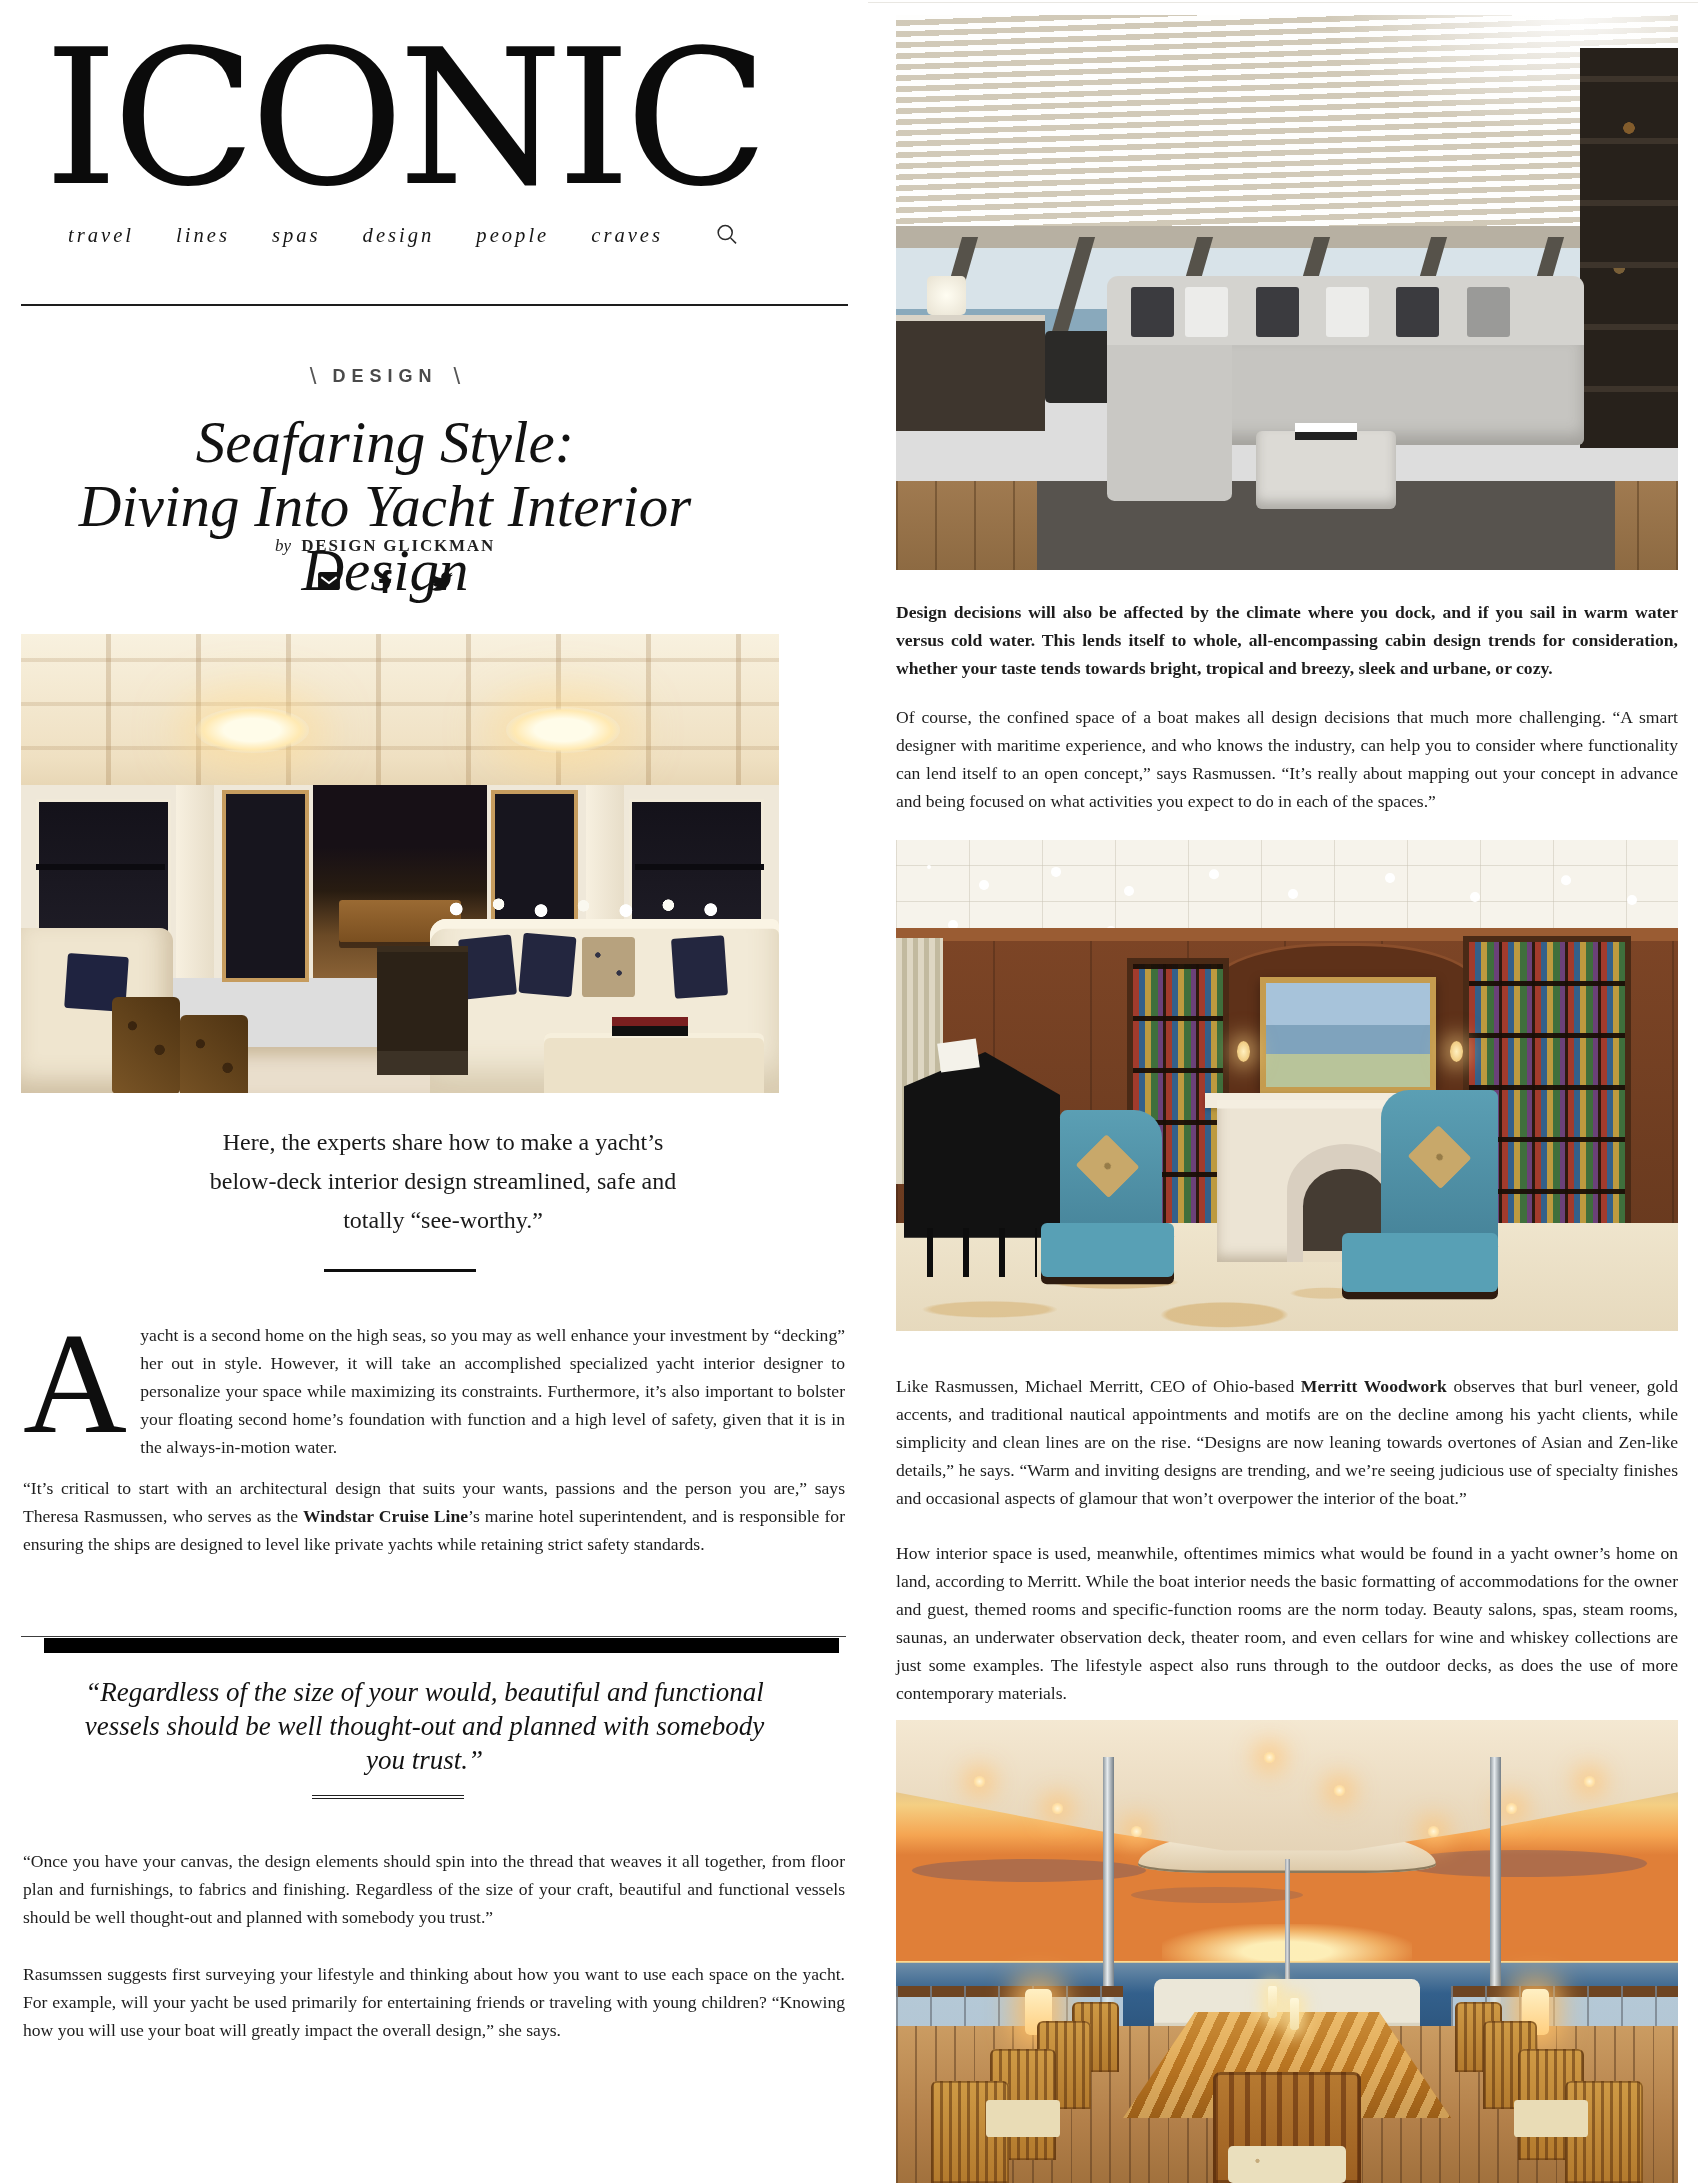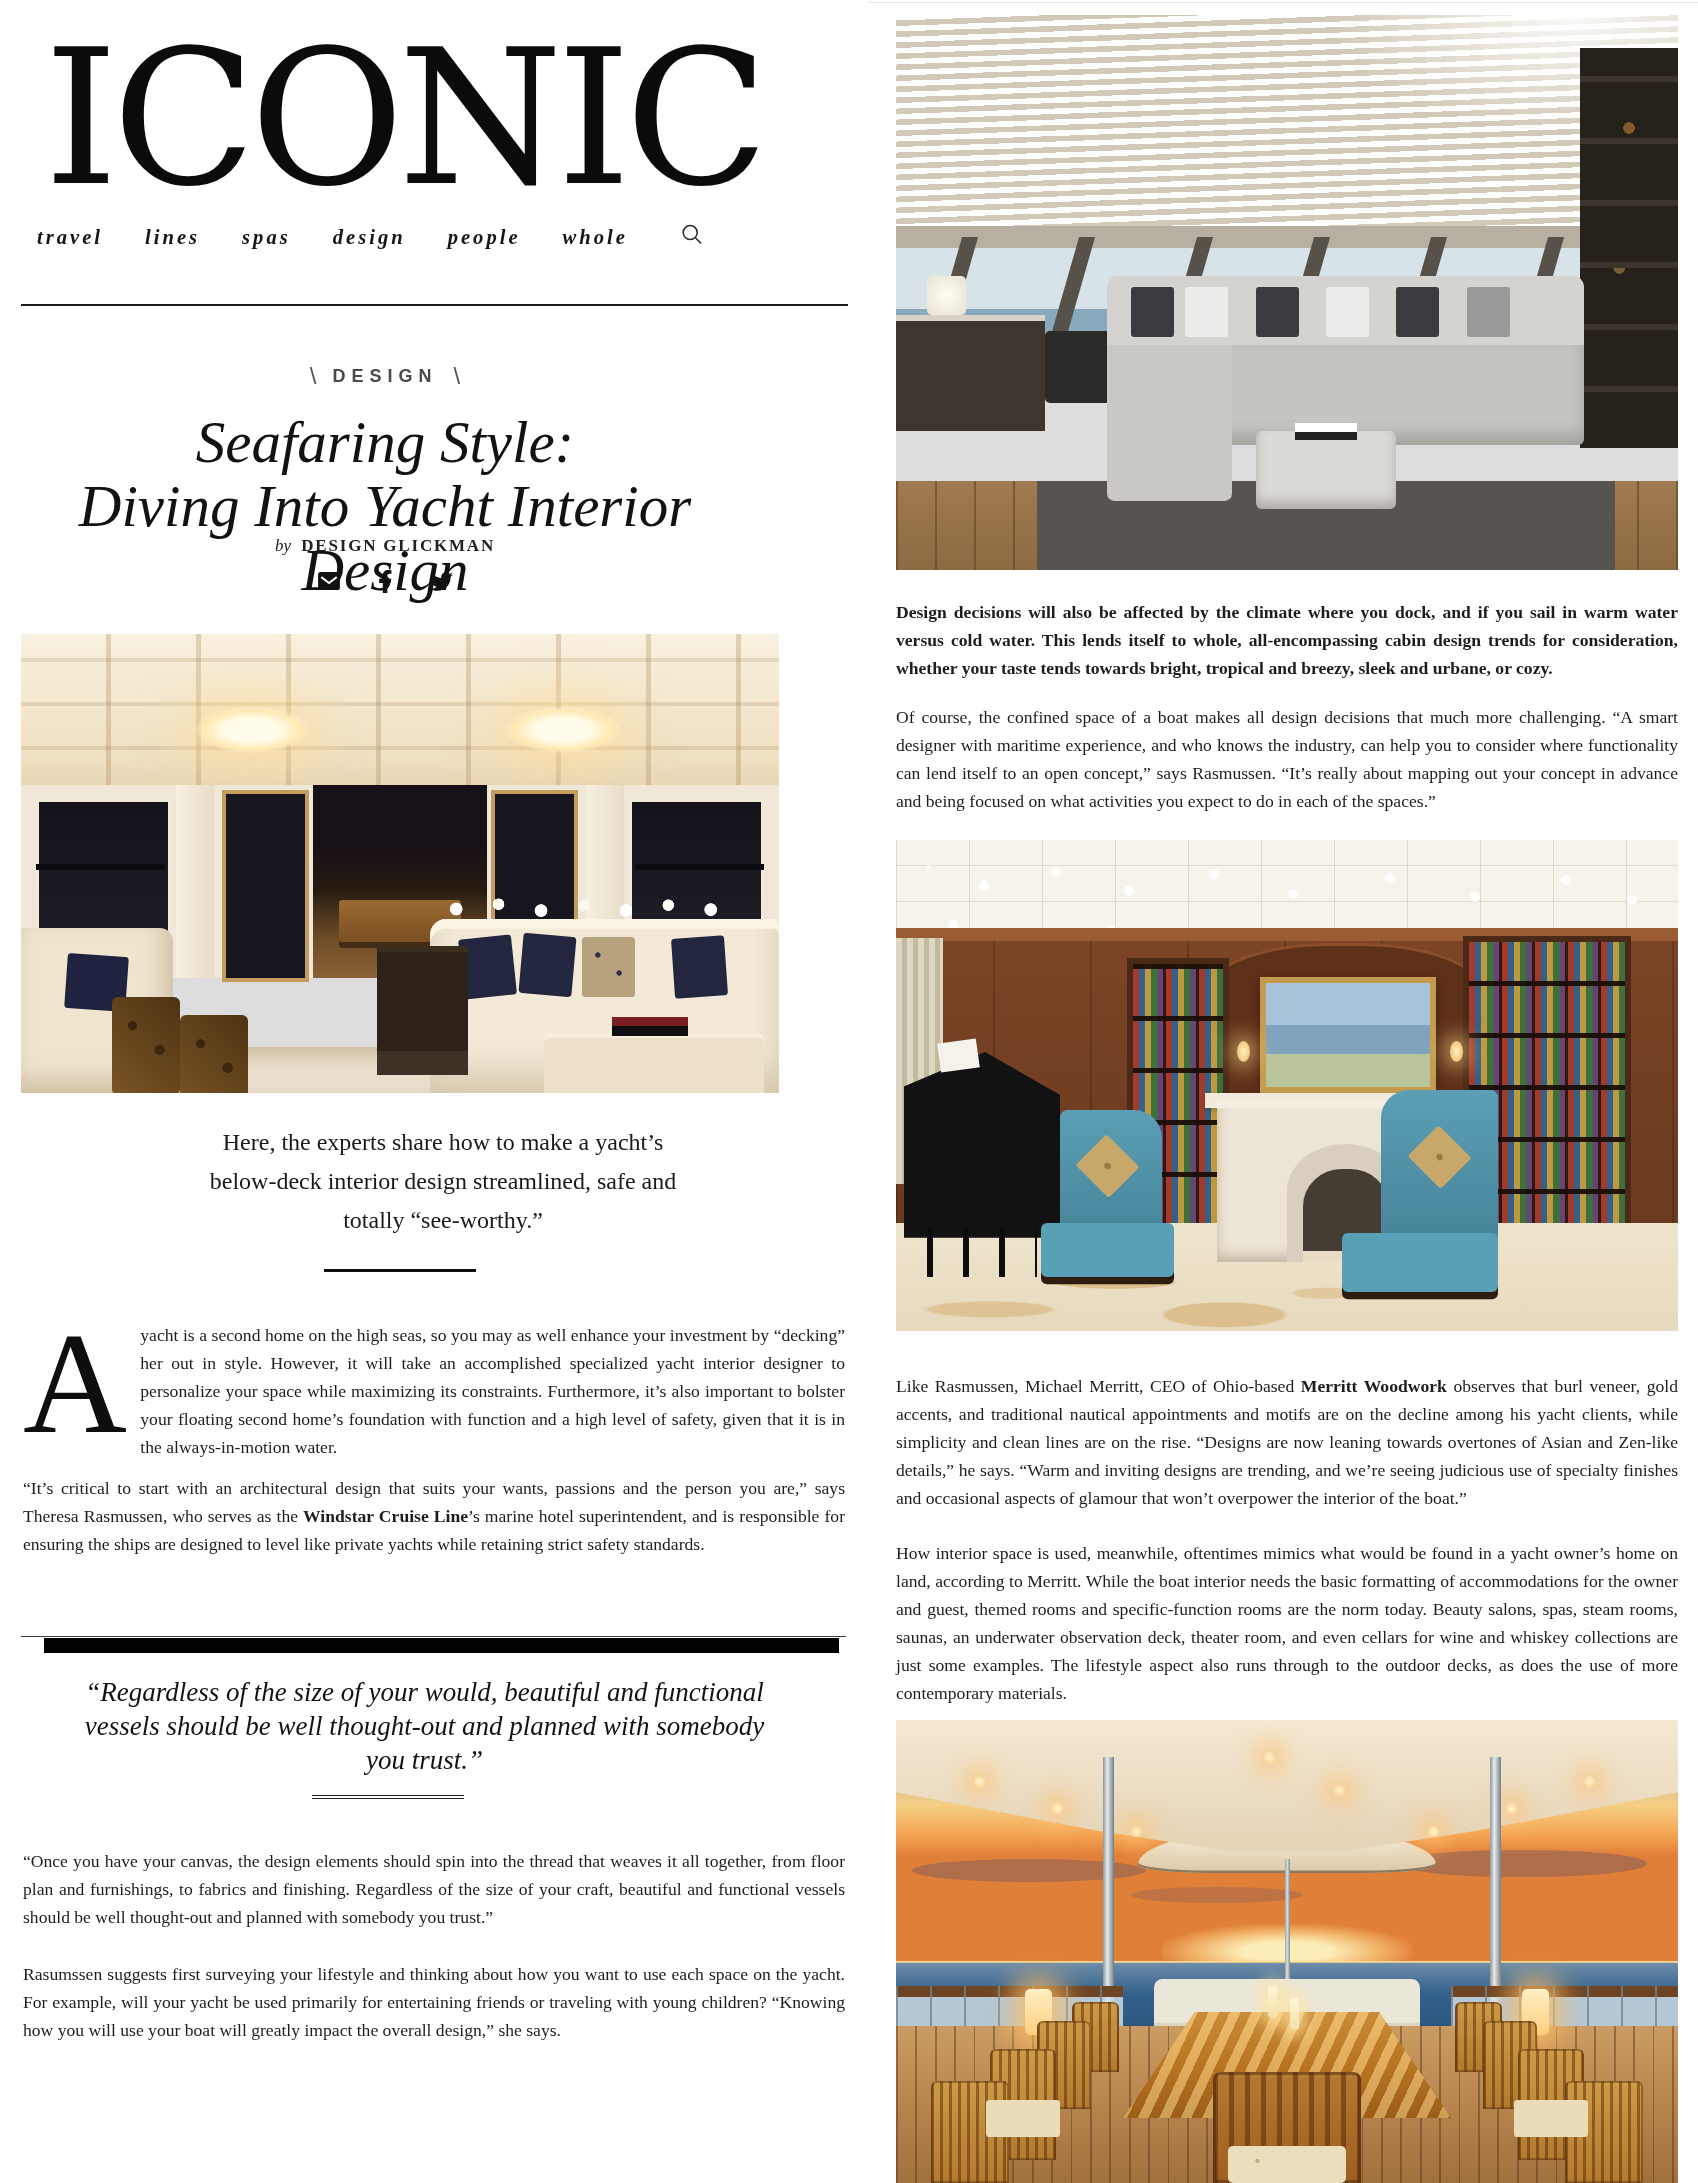--- a/index.html
+++ b/index.html
@@ -3,22 +3,22 @@
 <meta charset="utf-8">
 <style>
   html,body{margin:0;padding:0;background:#fff;}
   body{width:1698px;height:2183px;position:relative;overflow:hidden;
        font-family:"Liberation Serif",serif;color:#1c1c1c;}
   .abs{position:absolute;}
 
   
   .logo{left:44px;top:24px;font-family:"DejaVu Serif",serif;font-size:188px;line-height:1;
         letter-spacing:-6px;color:#0b0b0b;transform:scale(1,1.0);transform-origin:left top;}
-  .nav{left:37px;top:222px;display:flex;align-items:flex-end;gap:42px;
-       font-style:italic;font-size:20.6px;letter-spacing:3px;color:#161616;font-weight:bold;}
+  .nav{left:68px;top:222px;display:flex;align-items:center;gap:42px;
+       font-style:italic;font-size:20.6px;letter-spacing:3px;color:#161616;}
   .nav a{text-decoration:none;color:#161616;cursor:pointer;}
   .nav-search{margin-left:9.7px;width:27px;height:27px;display:flex;align-items:center;}
   .nav-rule{left:21px;top:304px;width:827px;height:1.8px;background:#1d1d1d;}
 
   
   .cblock{left:21px;width:728px;text-align:center;}
   .crumb{top:360px;font-family:"Liberation Sans",sans-serif;font-size:18px;font-weight:bold;
          letter-spacing:6px;color:#4a4a4a;}
   .crumb .slash{font-weight:400;font-size:24px;color:#555;letter-spacing:0;margin:0 16px;
                 position:relative;top:1.8px;}
@@ -281,21 +281,21 @@
 <body>
 
 <div class="abs logo">ICONIC</div>
 
 <nav class="abs nav">
   <a>travel</a>
   <a>lines</a>
   <a>spas</a>
   <a>design</a>
   <a>people</a>
-  <a>whole</a>
+  <a>craves</a>
   <span class="nav-search">
     <svg viewBox="0 0 40 40" width="25.5" height="25.5" fill="none" stroke="#2b2b2b" stroke-width="2.4">
       <circle cx="16" cy="15" r="11"></circle>
       <path d="M24.5 23.5L33 32"></path>
     </svg>
   </span>
 </nav>
 
 <div class="abs nav-rule"></div>
 <div class="abs r-hairline"></div>

